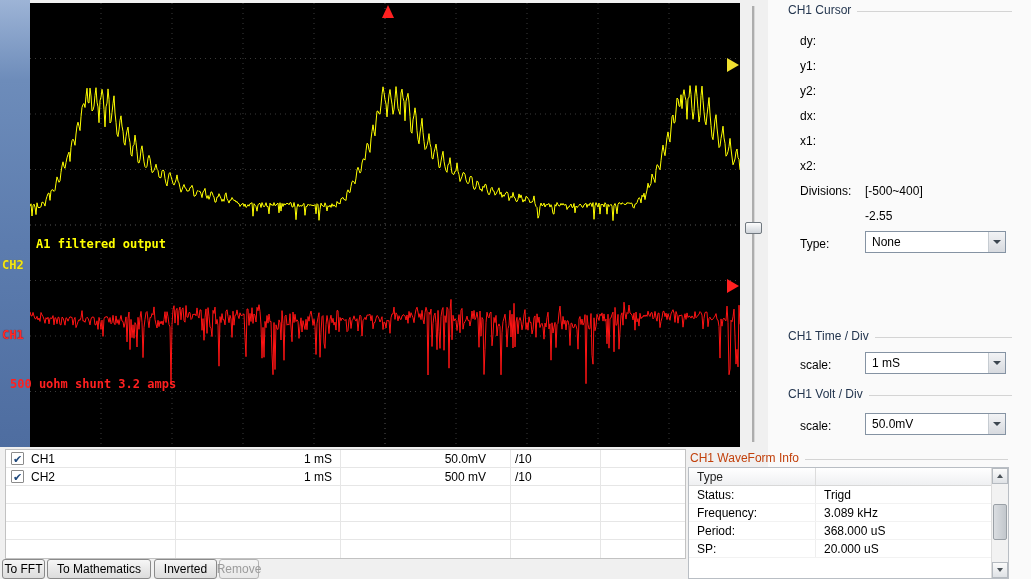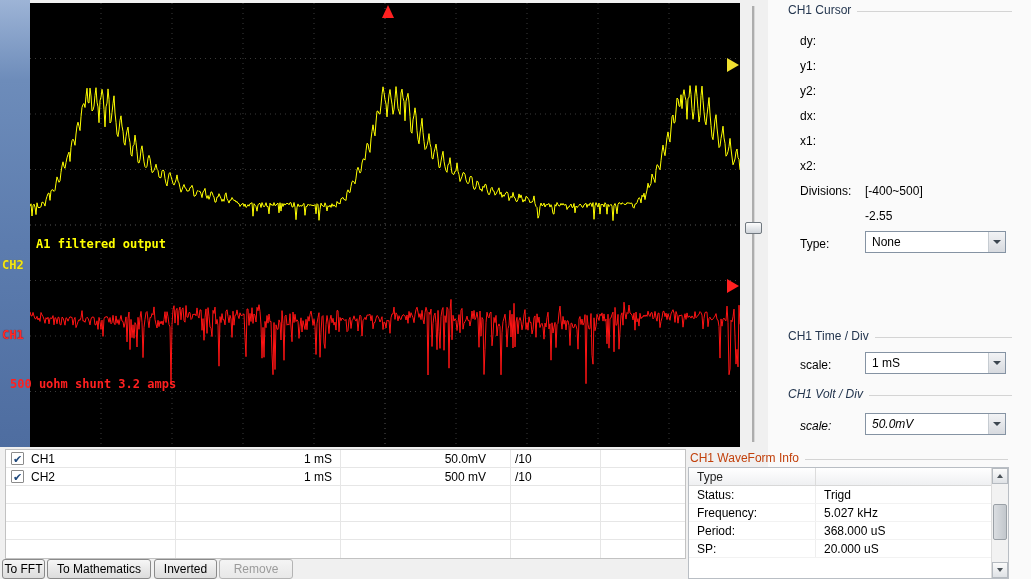--- a/index.html
+++ b/index.html
@@ -25,21 +25,21 @@
   
   .v-slider { position:absolute; left:740px; top:0; width:28px; height:447px; }
   .v-track { position:absolute; left:12px; top:6px; width:3px; height:436px; background:#adadad; border-right:1px solid #d8d8d8; }
   .v-thumb { position:absolute; left:5px; top:222px; width:17px; height:12px;
     background:linear-gradient(180deg,#fdfdfd,#cfd4da); border:1px solid #70787f; border-radius:2px; }
 
   
   .group { position:absolute; width:230px; }
   .g-cursor { left:782px; top:3px; height:309px; }
   .g-time { left:782px; top:329px; height:54px; }
-  .g-volt { left:782px; top:387px; height:56px;font-style:italic; }
+  .g-volt { left:782px; top:387px; height:56px; }
   .gtitle-row { display:flex; align-items:center; gap:6px; padding-left:6px; height:14px;justify-content:space-between; }
   .gtitle { font-size:12px; color:#24364f; white-space:nowrap; }
   .grule { flex:1; height:1px; background:#d4d4d4; margin-top:2px; }
   .flabel { position:absolute; left:18px; font-size:12px; color:#000; }
   .fvalue { position:absolute; left:83px; font-size:12px; color:#000; }
 
   .combo { position:absolute; left:83px; width:141px; height:22px; background:#fff;
     border:1px solid #8593a3; display:flex; align-items:center; }
   .combo-text { flex:1; padding-left:6px; font-size:12px; color:#000; overflow:hidden; white-space:nowrap; }
   .combo-btn { width:17px; height:100%; border-left:1px solid #c6ccd2;
@@ -131,21 +131,21 @@
       <span class="gtitle">CH1 Cursor</span>
       <span class="grule"></span>
     </div>
     <span class="flabel" style="top:31px">dy:</span>
     <span class="flabel" style="top:56px">y1:</span>
     <span class="flabel" style="top:81px">y2:</span>
     <span class="flabel" style="top:106px">dx:</span>
     <span class="flabel" style="top:131px">x1:</span>
     <span class="flabel" style="top:156px">x2:</span>
     <span class="flabel" style="top:181px">Divisions:</span>
-    <span class="fvalue" style="top:181px">[-400~500]</span>
+    <span class="fvalue" style="top:181px">[-500~400]</span>
     <span class="fvalue" style="top:206px">-2.55</span>
     <span class="flabel" style="top:234px">Type:</span>
     <div class="combo" style="top:228px">
       <span class="combo-text">None</span>
       <span class="combo-btn">
           <span class="combo-arr"></span>
         </span>
     </div>
   </div>
 
@@ -228,37 +228,37 @@
         <div class="c c1"></div>
         <div class="c c2"></div>
         <div class="c c3"></div>
         <div class="c c4"></div>
       </div>
   </div>
 
   <div class="btn" style="left:2px;width:43px;">To FFT</div>
   <div class="btn" style="left:47px;width:104px;">To Mathematics</div>
   <div class="btn" style="left:154px;width:63px;">Inverted</div>
-  <div class="btn disabled" style="left:219px;width:74px;">Remove</div>
+  <div class="btn disabled" style="left:219px;width:40px;">Remove</div>
 
   <div class="info-title-row">
     <span class="info-title">CH1 WaveForm Info</span>
     <span class="grule"></span>
   </div>
   <div class="info-table">
     <div class="ihead">
       <div class="ih ih0">Type</div>
     </div>
     <div class="irow">
       <div class="ic ic0">Status:</div>
       <div class="ic ic1">Trigd</div>
     </div>
     <div class="irow">
       <div class="ic ic0">Frequency:</div>
-      <div class="ic ic1">5.027 kHz</div>
+      <div class="ic ic1">3.089 kHz</div>
     </div>
     <div class="irow">
       <div class="ic ic0">Period:</div>
       <div class="ic ic1">368.000 uS</div>
     </div>
     <div class="irow">
       <div class="ic ic0">SP:</div>
       <div class="ic ic1">20.000 uS</div>
     </div>
     <div class="iscroll">

